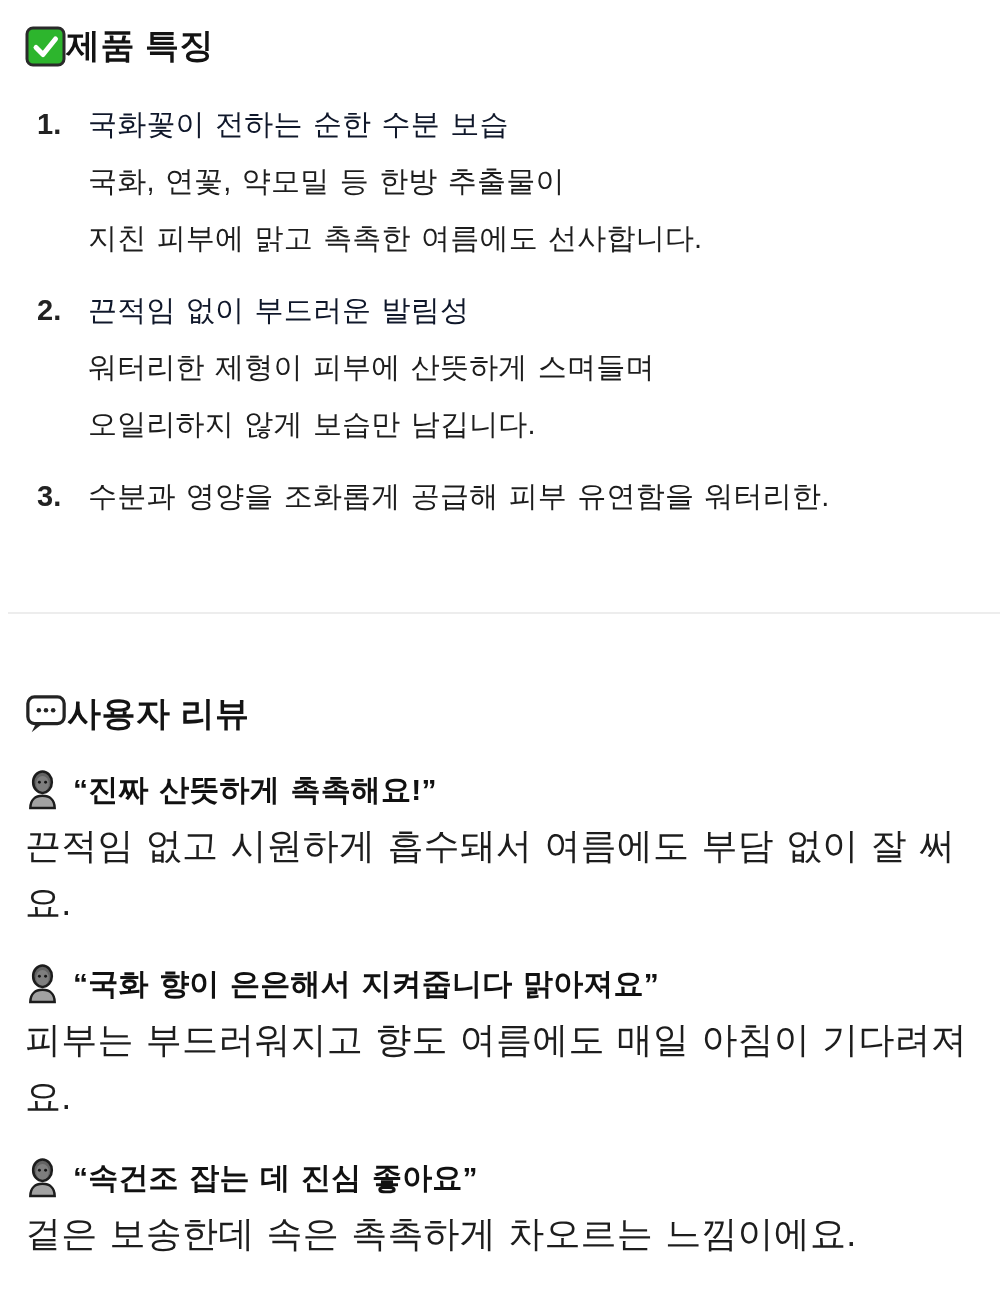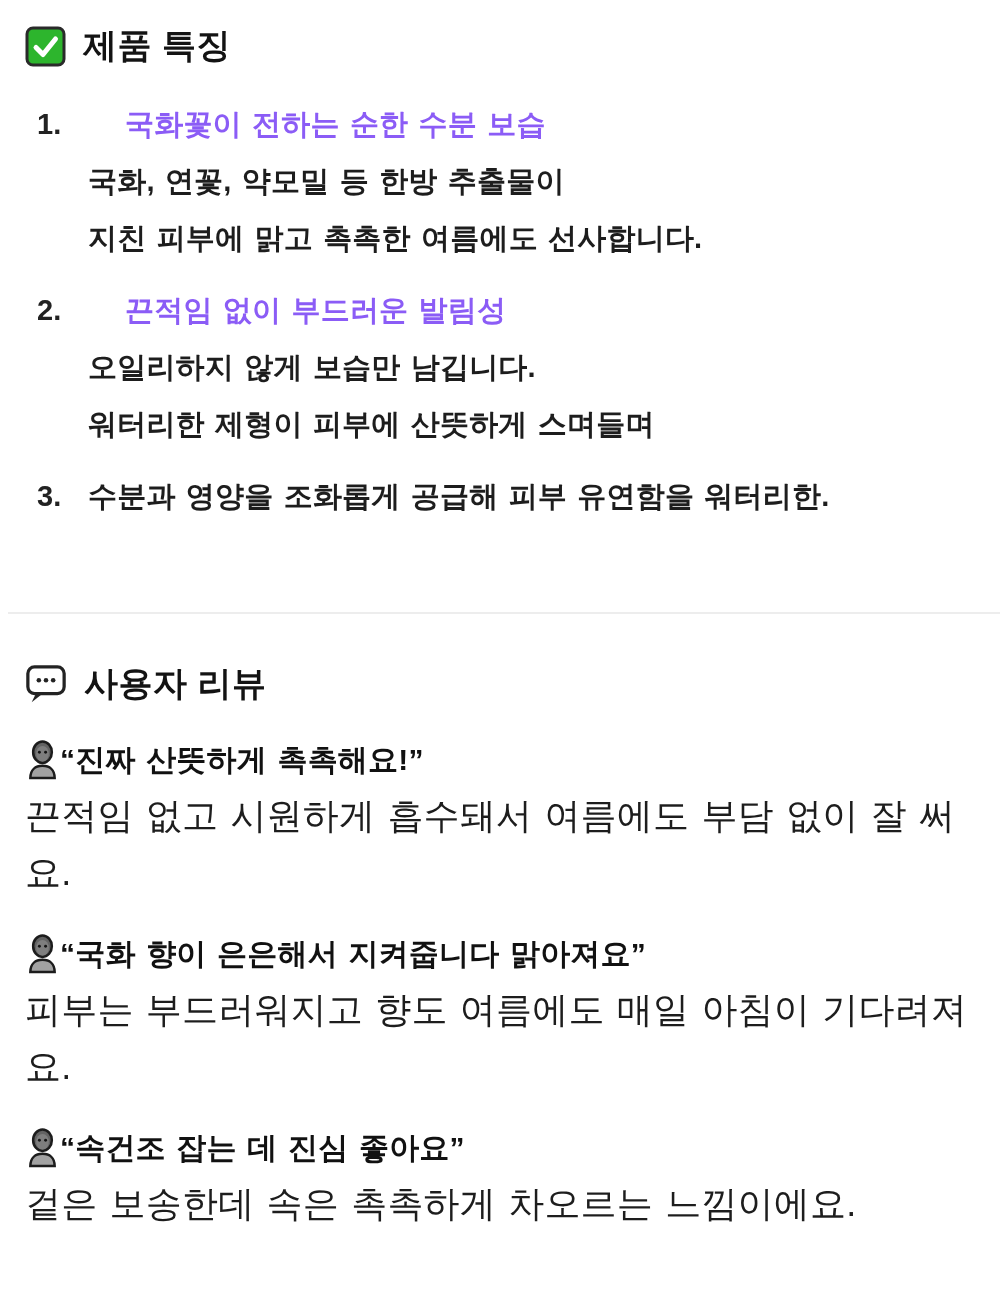--- a/index.html
+++ b/index.html
@@ -7,48 +7,48 @@
   body {
     width: 1000px; height: 1303px; overflow: hidden;
     font-family: "Liberation Sans", "DejaVu Sans", sans-serif;
     color: #1b1b1b;
     -webkit-font-smoothing: antialiased;
   }
   .page { padding: 23px 20px 0 25px; }
 
   
   .sec-header {
-    display: flex; align-items: center; gap: 17px;
+    display: flex; align-items: center; 
     height: 46px;
     font-size: 34px; font-weight: 700; color: #131313;
     letter-spacing: 0.5px;
   }
   .sec-icon { flex: 0 0 auto; display: inline-flex; }
 
   
   .feat-list { margin-top: 27px; }
   .feat-item { display: flex; margin-bottom: 15px; }
   .feat-num {
     flex: 0 0 63px; width: 63px; padding-left: 12px;
     font-size: 29px; font-weight: 600; line-height: 57px; color: #222;
   }
   .feat-body { font-size: 29px; line-height: 57px; letter-spacing: 0.2px; word-spacing: 2px; }
-  .feat-title { font-weight: 700; color: #8b5cf6; margin-left: 37px; }
-  .feat-line { font-weight: 700; color: #1d1d1d; }
+  .feat-title { font-weight: 400; color: #0f172a; }
+  .feat-line { font-weight: 400; color: #1d1d1d; }
 
   
   .divider {
     border: none; border-top: 2px solid #ededed;
     margin: 87px -20px 0 -17px;
   }
 
   
-  .reviews-header { margin-top: 47px; }
+  .reviews-header { margin-top: 77px; }
   .review { margin-top: 30px; }
-  .review-head { display: flex; align-items: center; height: 46px; }
+  .review-head { display: flex; align-items: center; gap: 13px; height: 46px; }
   .review-quote {
     font-size: 30px; font-weight: 700; color: #111;
     letter-spacing: 0.2px; word-spacing: 2px;
   }
   .review-body {
     margin-top: 4px;
     font-size: 36px; line-height: 57px; font-weight: 400; color: #1d1d1d;
     letter-spacing: 0.2px; word-spacing: 2px;
   }
 </style>
@@ -75,22 +75,22 @@
         <div class="feat-title">국화꽃이 전하는 순한 수분 보습</div>
         <div class="feat-line">국화, 연꽃, 약모밀 등 한방 추출물이</div>
         <div class="feat-line">지친 피부에 맑고 촉촉한 여름에도 선사합니다.</div>
       </div>
     </div>
 
     <div class="feat-item">
       <div class="feat-num">2.</div>
       <div class="feat-body">
         <div class="feat-title">끈적임 없이 부드러운 발림성</div>
+        <div class="feat-line">워터리한 제형이 피부에 산뜻하게 스며들며</div>
         <div class="feat-line">오일리하지 않게 보습만 남깁니다.</div>
-        <div class="feat-line">워터리한 제형이 피부에 산뜻하게 스며들며</div>
       </div>
     </div>
 
     <div class="feat-item">
       <div class="feat-num">3.</div>
       <div class="feat-body">
         <div class="feat-line">수분과 영양을 조화롭게 공급해 피부 유연함을 워터리한.</div>
       </div>
     </div>
 

